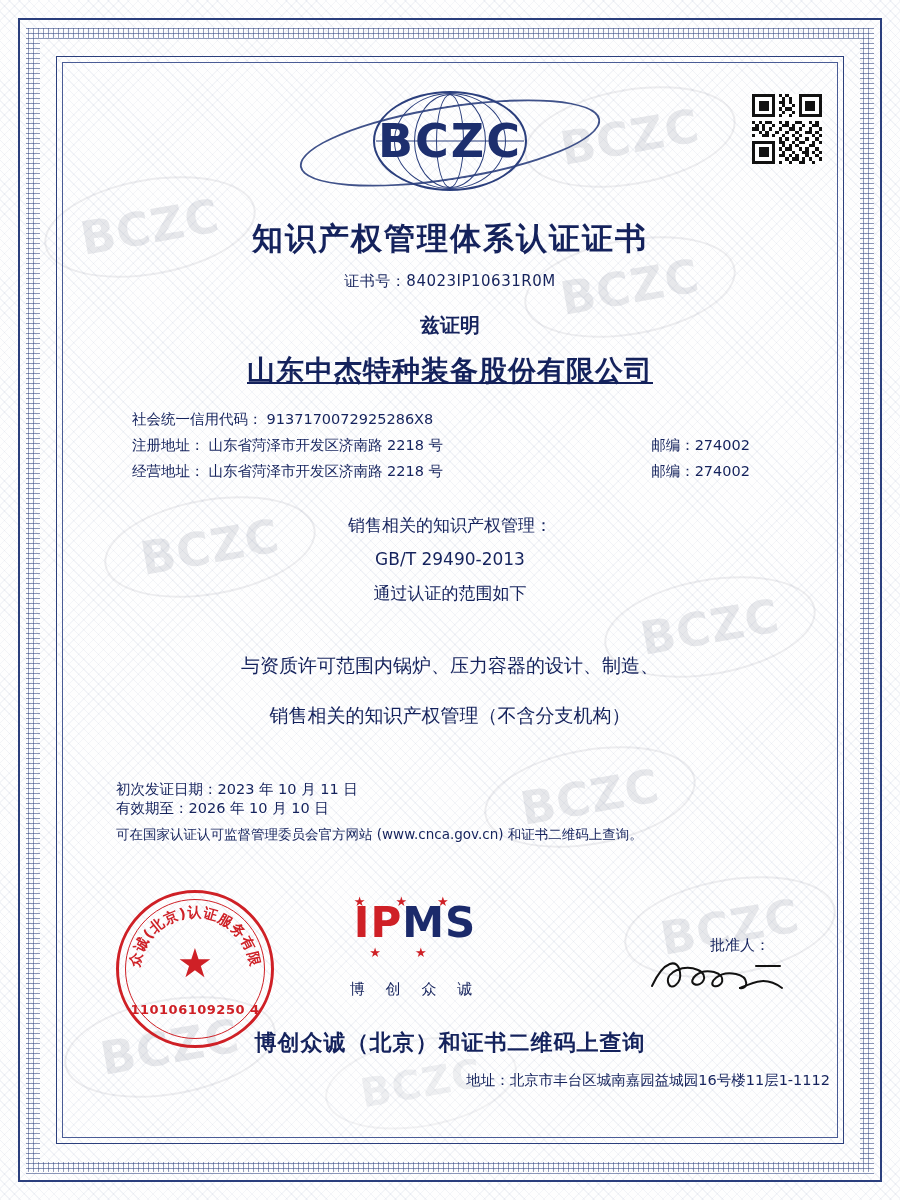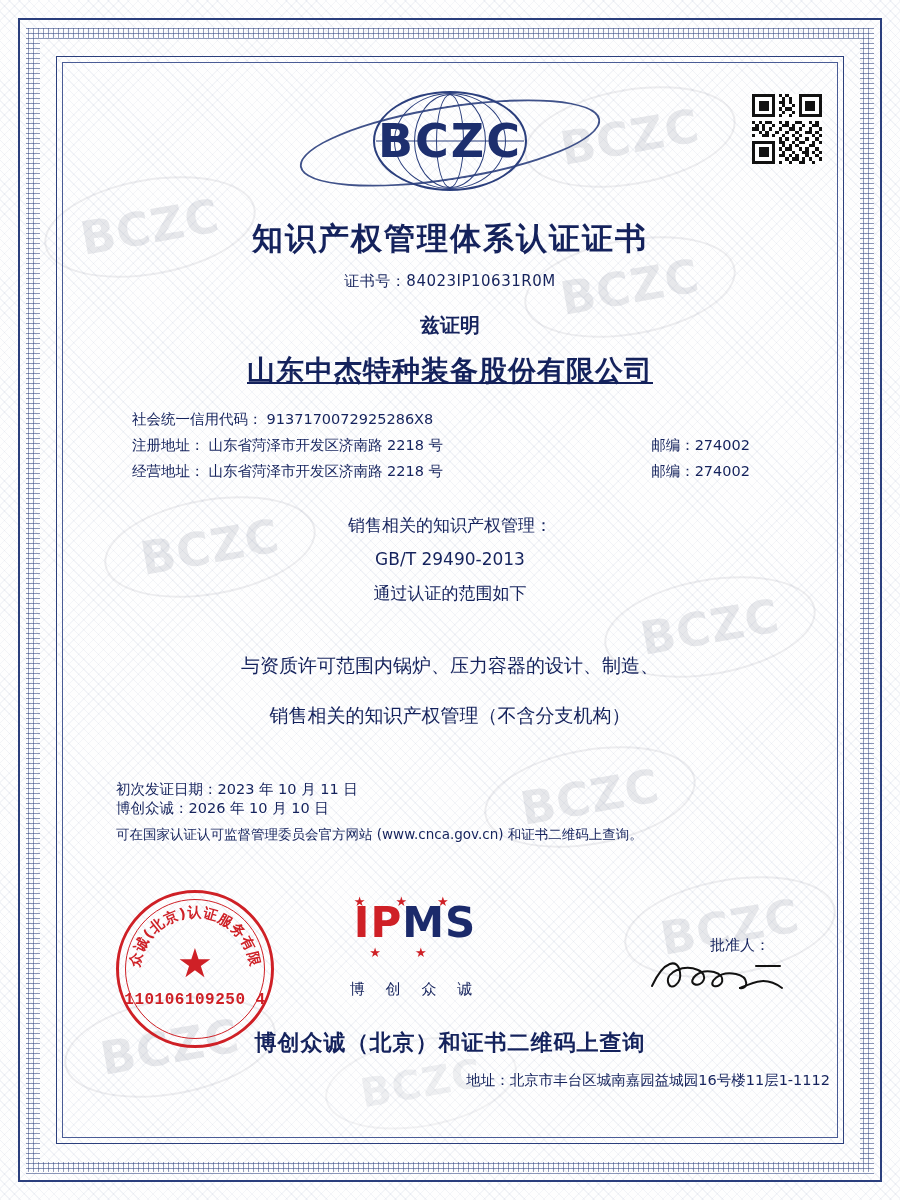--- a/index.html
+++ b/index.html
@@ -187,22 +187,22 @@
   }
   .red-seal .arc{
     position:absolute;left:0;top:0;width:152px;height:152px;
   }
   .red-seal .arc text{
     font-size:14px;font-weight:bold;fill:#cf2026;
     font-family:"DejaVu Sans","Liberation Sans",sans-serif;
     letter-spacing:1px;
   }
   .red-seal .code{
-    position:absolute;left:0;right:0;bottom:36px;text-align:center;
-    font-size:16px;font-weight:bold;color:#cf2026;letter-spacing:.5px;font-family:Liberation Mono, monospace;
+    position:absolute;left:0;right:0;bottom:28px;text-align:center;
+    font-size:13px;font-weight:bold;color:#cf2026;letter-spacing:.5px;
   }
 
   .ipms{
     position:absolute;left:250px;top:12px;width:190px;text-align:center;
   }
   .ipms .mark{
     font-size:42px;font-weight:bold;letter-spacing:1px;
     color:#1b2a6b;line-height:1;
     position:relative;display:inline-block;
   }
@@ -439,21 +439,21 @@
     <div class="scope-block">
       <div>与资质许可范围内锅炉、压力容器的设计、制造、</div>
       <div>销售相关的知识产权管理（不含分支机构）</div>
     </div>
 
     <div class="dates">
       <div>
         <span>初次发证日期：</span><span>2023 年 10 月 11 日</span>
       </div>
       <div>
-        <span>博创众诚：</span><span>2026 年 10 月 10 日</span>
+        <span>有效期至：</span><span>2026 年 10 月 10 日</span>
       </div>
     </div>
 
     <div class="note">
       <div>可在国家认证认可监督管理委员会官方网站 (www.cnca.gov.cn) 和证书二维码上查询。</div>
     </div>
 
     <div class="seal-row">
 
       <div class="red-seal">

